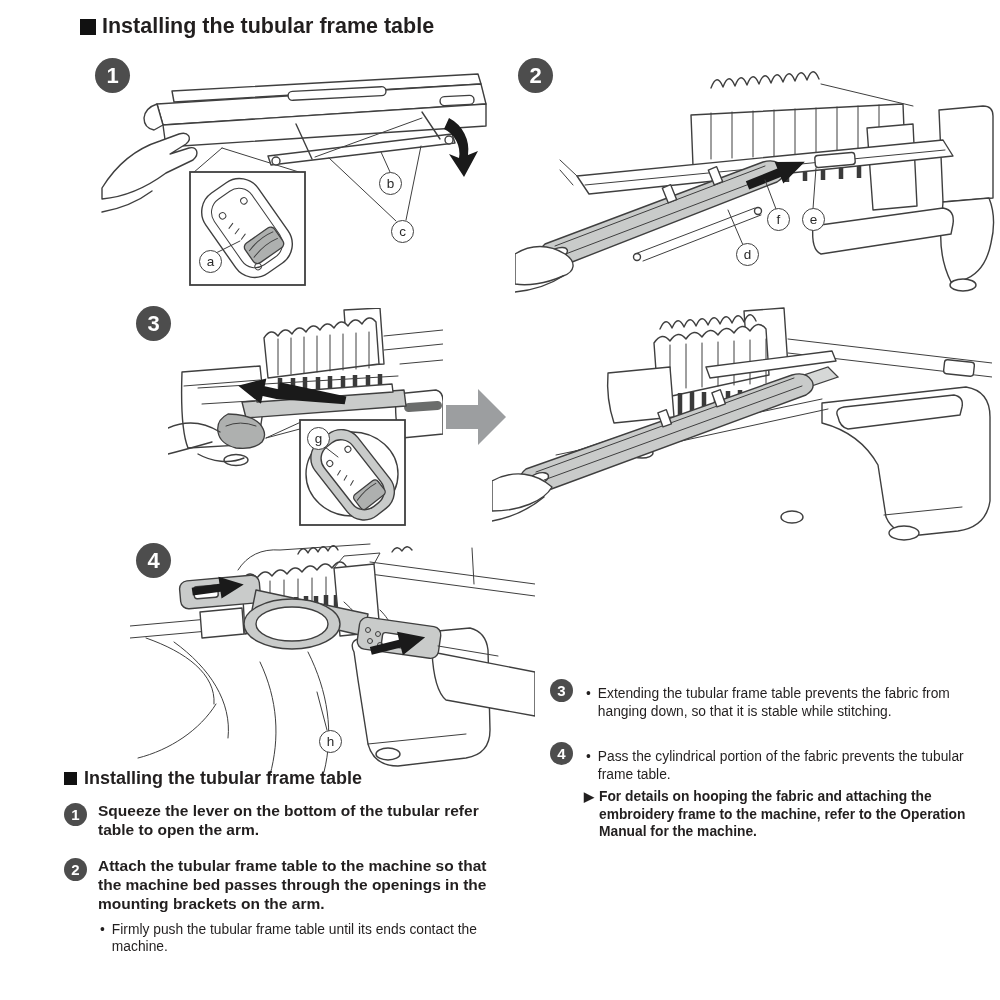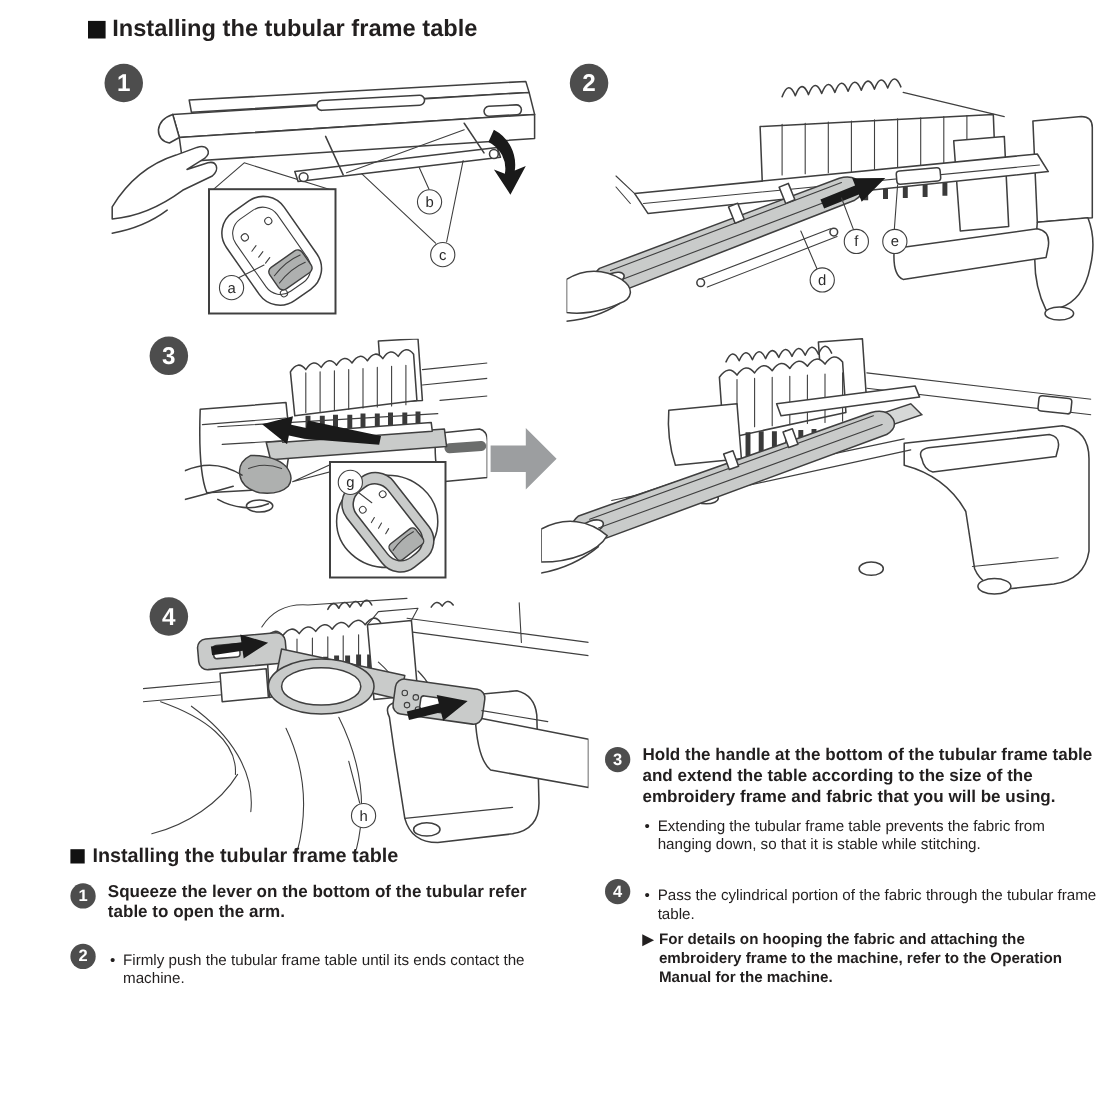--- a/index.html
+++ b/index.html
@@ -318,45 +318,45 @@
     </div>
     <div class="step">
       <div class="step-num">1</div>
       <div class="step-body">
         <div class="step-text">Squeeze the lever on the bottom of the tubular refer table to open the arm.</div>
       </div>
     </div>
     <div class="step">
       <div class="step-num">2</div>
       <div class="step-body">
+        <div class="step-text">Attach the tubular frame table to the machine so that the machine bed passes through the openings in the mounting brackets on the arm.</div>
         <div class="bullet">
           <span class="bullet-mark">•</span>
           <span>Firmly push the tubular frame table until its ends contact the machine.</span>
         </div>
       </div>
     </div>
   </div>
 
   <div class="col" style="left:550px;top:678px;width:448px">
     <div class="step">
       <div class="step-num">3</div>
       <div class="step-body">
-        <div class="step-text">Hold the handle at the bottom of the tubular frame table and extend the table according to the size of the embroidery frame and fabric that you will be using.</div>
         <div class="bullet">
           <span class="bullet-mark">•</span>
           <span>Extending the tubular frame table prevents the fabric from hanging down, so that it is stable while stitching.</span>
         </div>
       </div>
     </div>
     <div class="step" style="margin-top:21px">
       <div class="step-num">4</div>
       <div class="step-body">
         <div class="bullet">
           <span class="bullet-mark">•</span>
-          <span>Pass the cylindrical portion of the fabric through the tubular frame table.</span>
+          <span>Pass the cylindrical portion of the fabric prevents the tubular frame table.</span>
         </div>
         <div class="note">
           <span class="note-mark">▶</span>
           <span>For details on hooping the fabric and attaching the embroidery frame to the machine, refer to the Operation Manual for the machine.</span>
         </div>
       </div>
     </div>
   </div>
 
 </div>

